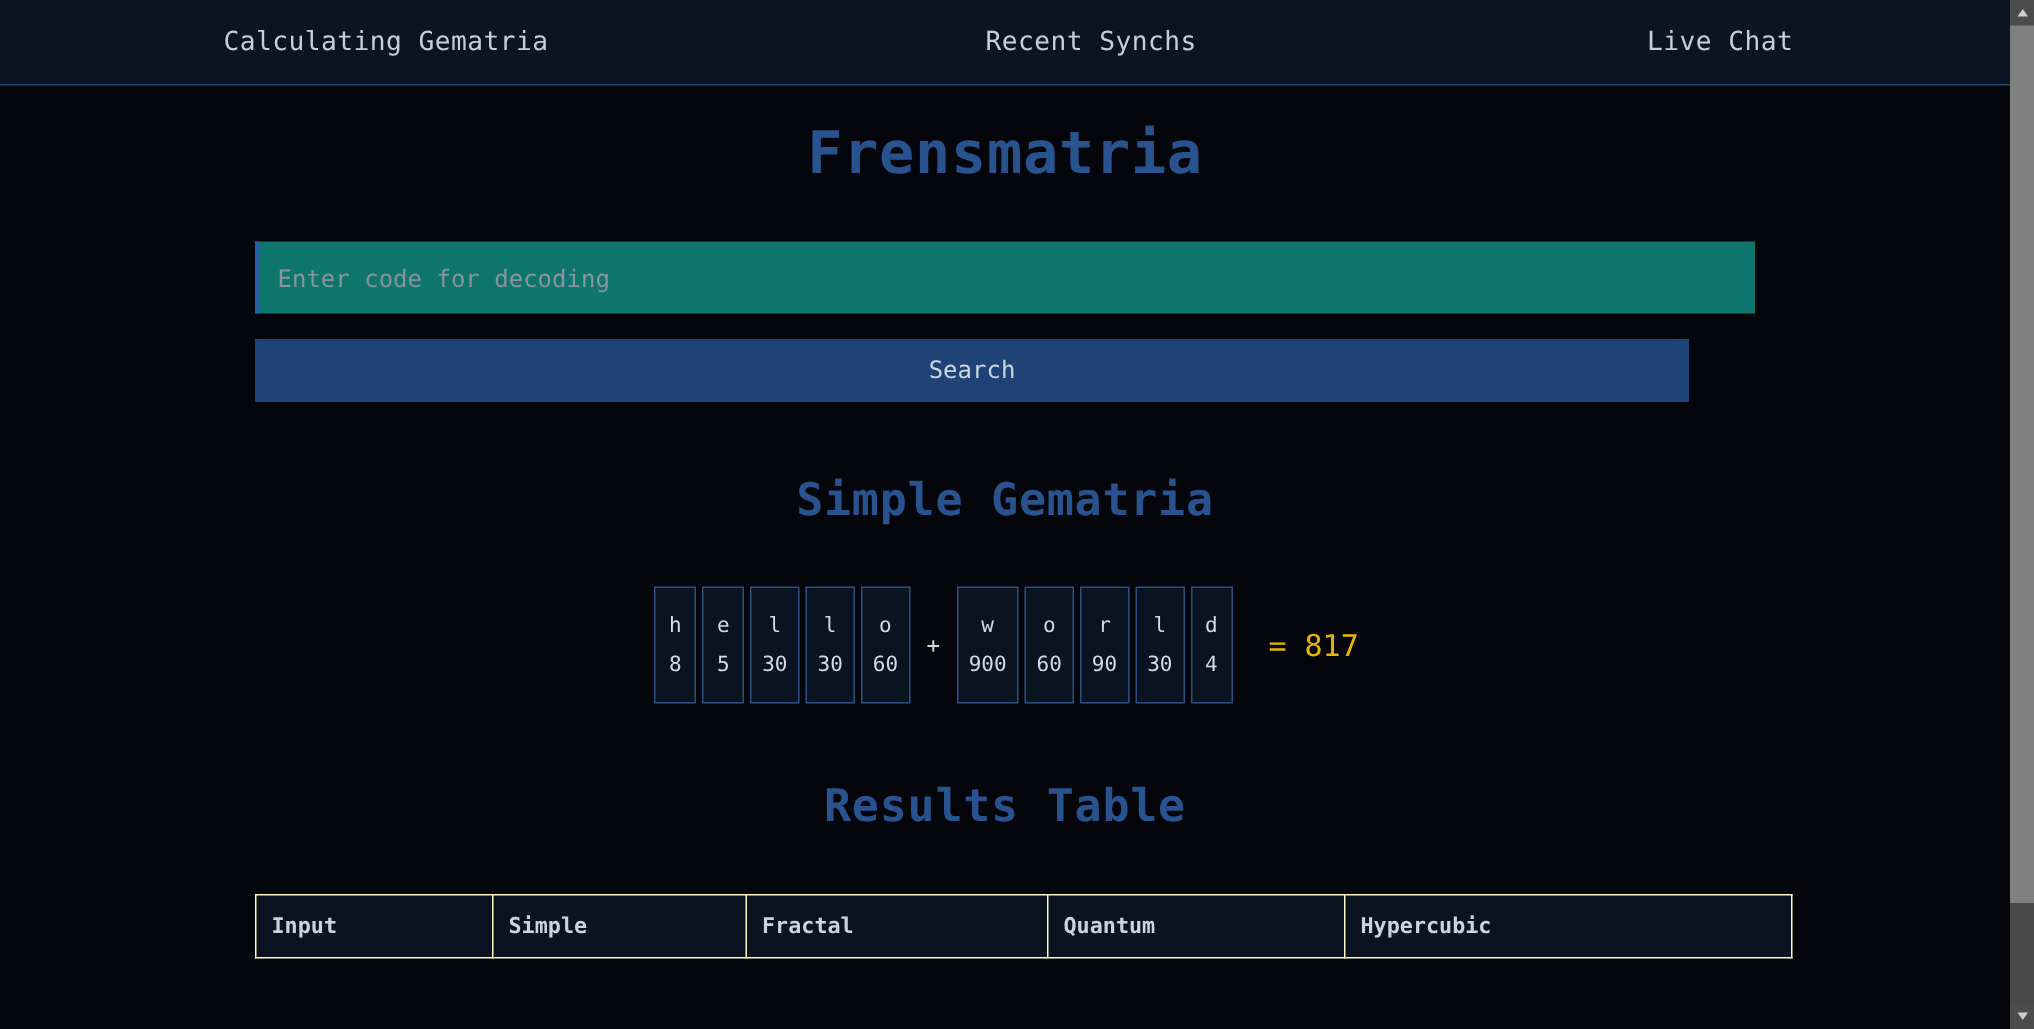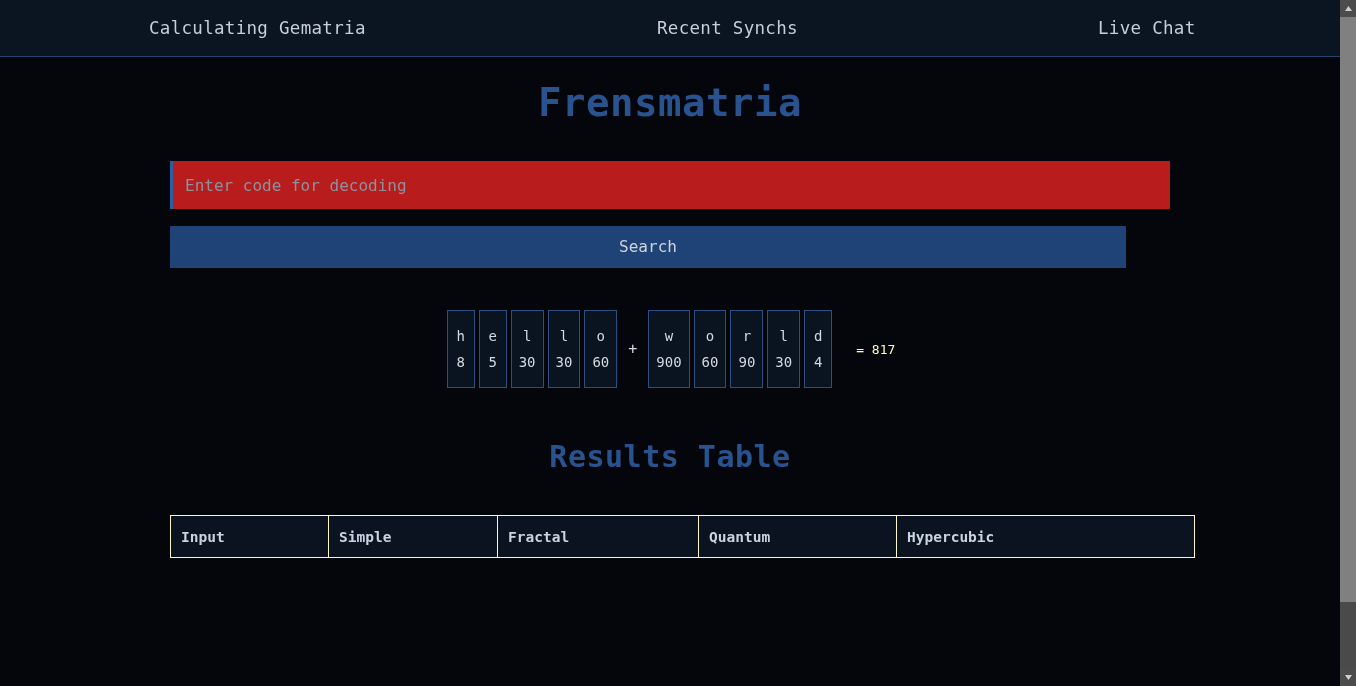--- a/index.html
+++ b/index.html
@@ -107,21 +107,21 @@
     padding: 26px 0 0 0;
     letter-spacing: 0.5px;
     line-height: 1;
   }
 
   .search-input {
     display: block;
     width: 1000px;
     height: 48px;
     margin: 39px 0 0 0;
-    background: #b91c1c;
+    background: #0f766e;
     border: none;
     border-left: 3px solid #2a5fa8;
     color: #d7dde3;
     font-family: "DejaVu Sans Mono", "Liberation Mono", monospace;
     font-size: 16px;
     padding: 12px 12px;
     outline: none;
   }
   .search-input::placeholder { color: #8b949e; }
 
@@ -189,22 +189,22 @@
     color: #d3dae2;
     line-height: 1;
     padding-bottom: 12px;
   }
   .plus {
     font-size: 15px;
     color: #d3dae2;
     padding: 0 9px;
   }
   .total {
-    font-size: 13px;
-    color: #fef9c3;
+    font-size: 20px;
+    color: #eab308;
     padding-left: 22px;
     white-space: nowrap;
   }
 
   
   .results-table {
     width: 1000px;
     margin-top: 43px;
     border-collapse: collapse;
     table-layout: fixed;
@@ -238,20 +238,21 @@
 
   <div class="content">
     <div class="container">
 
       <h1 class="page-title">Frensmatria</h1>
 
       <input class="search-input" type="text" placeholder="Enter code for decoding" style="">
 
       <button class="search-button">Search</button>
 
+      <h2 class="section-title simple">Simple Gematria</h2>
 
       <div class="gematria-row">
 
         <div class="word-group">
           <div class="tile">
             <span class="ch">h</span>
             <span class="val">8</span>
           </div>
           <div class="tile">
             <span class="ch">e</span>

